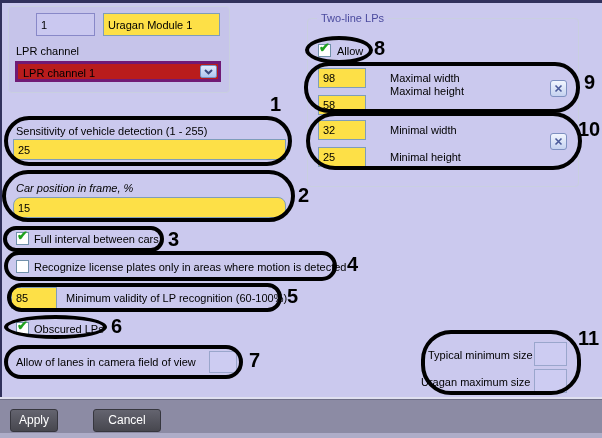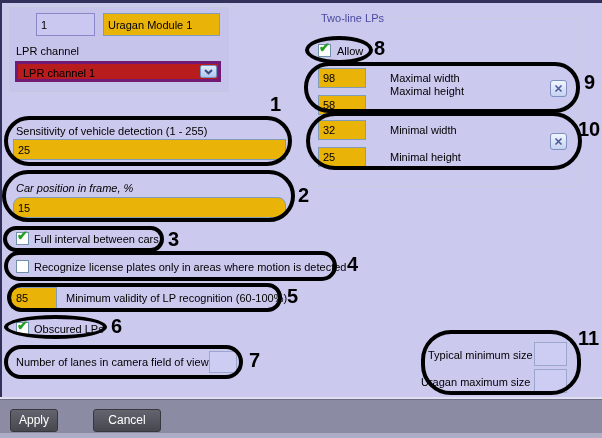--- a/index.html
+++ b/index.html
@@ -5,21 +5,21 @@
   html,body{margin:0;padding:0;}
   body{
     width:602px;height:438px;position:relative;overflow:hidden;
     background:#cbc9ee;
     font-family:"Liberation Sans",sans-serif;font-size:11px;color:#000;
   }
   .lbl{position:absolute;white-space:nowrap;line-height:13px;}
   .gb{position:absolute;border:1px solid #c9cfe0;border-radius:4px;}
   .legend{position:absolute;background:#cbc9ee;padding:0 4px;color:#4a4a9e;white-space:nowrap;}
   input.txt{
-    position:absolute;background:#eab308;border:1px solid #7f9db9;
+    position:absolute;background:#fde047;border:1px solid #7f9db9;
     font-family:"Liberation Sans",sans-serif;font-size:11px;color:#000;
     padding:1px 4px;box-sizing:border-box;outline:none;
   }
   input.lav{background:#cac8f0;border:1px solid #8888c8;}
   input.small-lav{background:#cdccf2;border:1px solid #9aa6cc;}
   .combo{position:absolute;background:#b91c1c;border:3px solid #701a75;box-sizing:border-box;}
   .combo-text{position:absolute;left:5px;top:3px;white-space:nowrap;}
   .combo-btn{
     position:absolute;right:1px;top:1px;width:17px;bottom:1px;
     background:linear-gradient(#e2ebfc,#aec6f0);border:1px solid #7592c4;border-radius:2px;
@@ -107,21 +107,21 @@
 <span class="lbl" style="left:34px;top:261px;">Recognize license plates only in areas where motion is detected</span>
 
 <input class="txt" style="left: 11px; top: 287px; width: 46px; height: 22px;" value="85">
 <span class="lbl" style="left:66px;top:292px;">Minimum validity of LP recognition (60-100%)</span>
 
 <span class="cb" style="left:16px;top:322px;">
   <span class="check">✔</span>
 </span>
 <span class="lbl" style="left:34px;top:323px;">Obscured LPs</span>
 
-<span class="lbl" style="left:16px;top:356px;">Number of lanes in camera field of view</span>
+<span class="lbl" style="left:16px;top:356px;">Allow of lanes in camera field of view</span>
 <input class="txt small-lav" style="left: 209px; top: 351px; width: 28px; height: 22px;" value="">
 
 <span class="lbl" style="left:428px;top:349px;">Typical minimum size</span>
 <input class="txt small-lav" style="left: 534px; top: 342px; width: 33px; height: 24px;" value="">
 <span class="lbl" style="left:421px;top:376px;">Uragan maximum size</span>
 <input class="txt small-lav" style="left: 534px; top: 369px; width: 33px; height: 24px;" value="">
 
 <div class="bar-line"></div>
 <div class="bottom-bar"></div>
 <div class="bottom-strip"></div>

